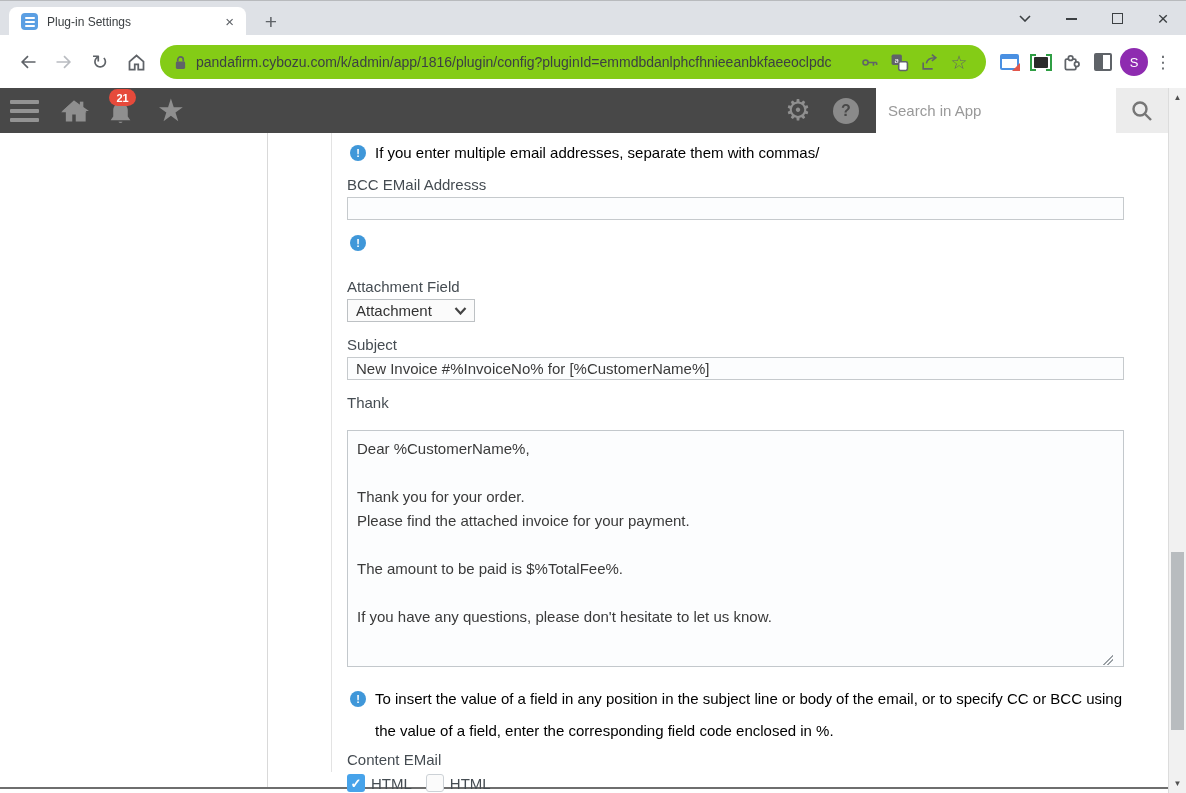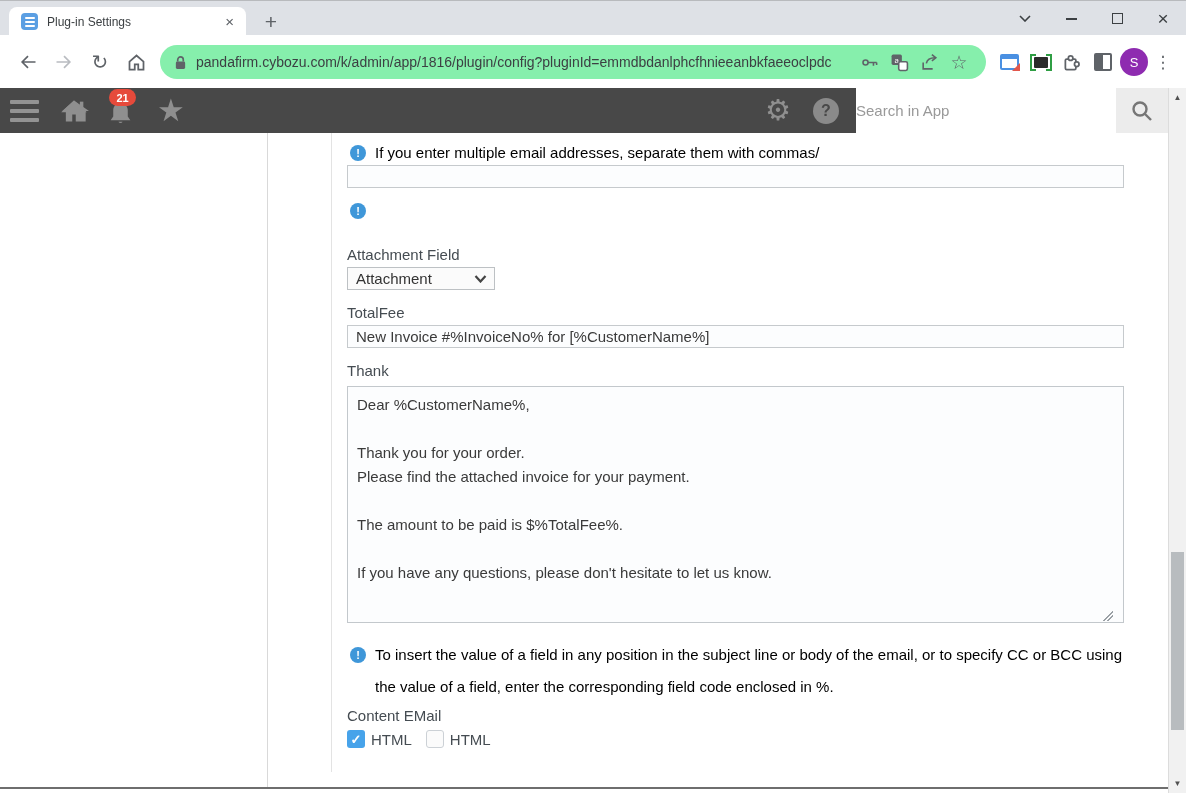--- a/index.html
+++ b/index.html
@@ -17,21 +17,21 @@
   .wincontrols { position:absolute; right:0; top:0; height:35px; display:flex; }
   .wc { width:46px; height:35px; display:flex; align-items:center; justify-content:center; color:#3c4043; }
   .wc-min i { display:block; width:11px; height:2px; background:#3c4043; }
   .wc-max i { display:block; width:11px; height:11px; border:1px solid #3c4043; }
   .wc-close { font-size:19px; }
 
   
   .toolbar { position:absolute; top:36px; left:0; width:1186px; height:52px; background:#fff; display:flex; align-items:center; padding:0 10px; }
   .navbtn { width:36px; height:36px; display:flex; align-items:center; justify-content:center; flex:none; }
   .reload-glyph { font-size:20px; color:#5f6368; }
-  .urlbar { flex:1; height:34px; background:#86efac; border-radius:17px; margin:0 8px 0 6px; display:flex; align-items:center; padding:0 12px 0 14px; min-width:0; }
+  .urlbar { flex:1; height:34px; background:#84cc16; border-radius:17px; margin:0 8px 0 6px; display:flex; align-items:center; padding:0 12px 0 14px; min-width:0; }
   .url-text { flex:1; font-size:14px; color:#3c4043; white-space:nowrap; overflow:hidden; margin-left:9px; }
   .urlicon { width:30px; height:30px; display:flex; align-items:center; justify-content:center; flex:none; }
   .star-glyph { font-size:19px; color:#5f6368; }
   .extarea { display:flex; align-items:center; flex:none; }
   .exticon { width:31px; height:31px; display:flex; align-items:center; justify-content:center; flex:none; }
   .ext-window { width:19px; height:16px; border:2px solid #4a90e2; border-top:5px solid #4a90e2; border-radius:2px; position:relative; }
   .ext-window i { position:absolute; right:-3px; bottom:-3px; width:0; height:0; border-left:8px solid transparent; border-bottom:8px solid #e2574c; transform:rotate(0deg); }
   .ext-brackets { width:22px; height:17px; position:relative; }
   .ext-brackets .bl, .ext-brackets .br { position:absolute; top:0; width:6px; height:17px; }
   .ext-brackets .bl { left:0; border:2px solid #2f9e44; border-right:none; }
@@ -44,21 +44,21 @@
   
   .appheader { position:absolute; top:88px; left:0; width:1168px; height:45px; background:#484848; display:flex; align-items:center; padding-left:10px; }
   .hicon { width:30px; height:45px; display:flex; align-items:center; margin-right:19px; position:relative; flex:none; }
   .hamburger { display:flex; flex-direction:column; gap:5px; }
   .hamburger i { display:block; width:29px; height:4px; background:#939393; border-radius:1px; }
   .badge { position:absolute; top:1px; left:1px; min-width:27px; height:17px; background:#e64a3b; color:#fff; font-size:11px; font-weight:bold; border-radius:9px; display:flex; align-items:center; justify-content:center; padding:0 5px; }
   .hstar { font-size:31px; color:#8f8f8f; line-height:1; }
   .spacer { flex:1; }
   .gear-glyph { font-size:29px; color:#8f8f8f; line-height:1; }
   .help-circle { width:26px; height:26px; border-radius:50%; background:#8a8a8a; color:#484848; font-weight:bold; font-size:16px; display:flex; align-items:center; justify-content:center; }
-  .search-input { width:260px; height:45px; border:none; outline:none; background:#fff; font-size:15px; color:#333; padding:0 0; font-family:"Liberation Sans",sans-serif; flex:none; }
+  .search-input { width:240px; height:45px; border:none; outline:none; background:#fff; font-size:15px; color:#333; padding:0 12px; font-family:"Liberation Sans",sans-serif; flex:none; }
   .search-input::placeholder { color:#999; }
   .search-btn { width:52px; height:45px; background:#ececec; display:flex; align-items:center; justify-content:center; border:none; flex:none; }
 
   
   .scrollbar { position:absolute; top:88px; right:0; width:18px; height:705px; background:#f1f1f1; border-left:1px solid #dcdcdc; }
   .sb-arrow { position:absolute; left:0; width:17px; height:17px; display:flex; align-items:center; justify-content:center; font-size:8px; color:#505050; }
   .sb-up { top:1px; } .sb-down { bottom:1px; }
   .sb-thumb { position:absolute; left:2px; top:464px; width:13px; height:178px; background:#b8bcbf; }
 
   
@@ -73,22 +73,22 @@
   .r-info2 { margin-top:14px; }
   .r-info3 { margin-top:16px; line-height:32px; }
   .r-info3 .info-icon { margin-top:8px; }
   .info-icon { width:16px; height:16px; border-radius:50%; background:#3f97d9; color:#fff; font-size:11px; font-weight:bold; display:flex; align-items:center; justify-content:center; flex:none; margin-top:1px; }
   .info-text { color:#000000; }
   .r-info3 .info-text { width:755px; }
 
   .field-label { margin-top:14px; line-height:18px; color:#454c52; }
   .lbl-attach { margin-top:27px; }
   .text-input { display:block; margin-top:3px; width:777px; height:23px; border:1px solid #c6cacd; background:#fcfdfe; font-size:15px; color:#3a3a3a; padding:0 8px; font-family:"Liberation Sans",sans-serif; outline:none; }
-  .select { margin-top:3px; width:148px; height:23px; border:1px solid #bdc1c4; background:#fbfbfb; display:flex; align-items:center; justify-content:space-between; padding:0 7px 0 8px; color:#333; }
-  .ta-wrap { position:relative; margin-top:6px; width:768px; height:237px;border-radius:29px; }
+  .select { margin-top:3px; width:128px; height:23px; border:1px solid #bdc1c4; background:#fbfbfb; display:flex; align-items:center; justify-content:space-between; padding:0 7px 0 8px; color:#333; }
+  .ta-wrap { position:relative; margin-top:18px; width:768px; height:237px;border-radius:29px; }
   .body-area { width:777px; height:237px; border:1px solid #c3c8cc; background:#fcfdfe; font-family:"Liberation Sans",sans-serif; font-size:15px; line-height:24px; color:#3a3a3a; padding:6px 9px; resize:none; outline:none; overflow:hidden; display:block; }
   .resize-handle { position:absolute; right:2px; bottom:2px; width:11px; height:11px; pointer-events:none;
     background:linear-gradient(135deg, transparent 0 52%, #9aa0a5 52% 60%, transparent 60% 72%, #9aa0a5 72% 80%, transparent 80%); }
 
   .lbl-ctype { margin-top:4px; }
   .checkrow { margin-top:5px; display:flex; align-items:center; }
   .cb { width:18px; height:18px; border-radius:3px; display:flex; align-items:center; justify-content:center; flex:none; }
   .cb-checked { background:#47a3ea; color:#fff; font-size:13px; font-weight:bold; }
   .cb-empty { background:#fbfbfb; border:1px solid #ccd1d6; }
   .cb-label { margin-left:6px; color:#454c52; }
@@ -245,35 +245,36 @@
     <div class="vline2"></div>
     <div class="bottomline"></div>
 
     <div class="form">
 
       <div class="inforow r-info1">
         <span class="info-icon">!</span>
         <span class="info-text">If you enter multiple email addresses, separate them with commas/</span>
       </div>
 
+      <div class="field-label">BCC EMail Addresss</div>
       <input class="text-input" value="" style="">
 
       <div class="inforow r-info2">
         <span class="info-icon">!</span>
       </div>
 
       <div class="field-label lbl-attach">Attachment Field</div>
       <div class="select">
         <span>Attachment</span>
         <svg width="13" height="8" viewBox="0 0 13 8">
             <polyline points="1.5,1 6.5,6.5 11.5,1" fill="none" stroke="#444" stroke-width="2.2"></polyline>
           </svg>
       </div>
 
-      <div class="field-label">TotalFee</div>
+      <div class="field-label">Subject</div>
       <input class="text-input" value="New Invoice #%InvoiceNo% for [%CustomerName%]" style="">
 
       <div class="field-label">Thank</div>
       <div class="ta-wrap">
         <textarea class="body-area" spellcheck="false" style="">Dear %CustomerName%,
 
 Thank you for your order.
 Please find the attached invoice for your payment.
 
 The amount to be paid is $%TotalFee%.

